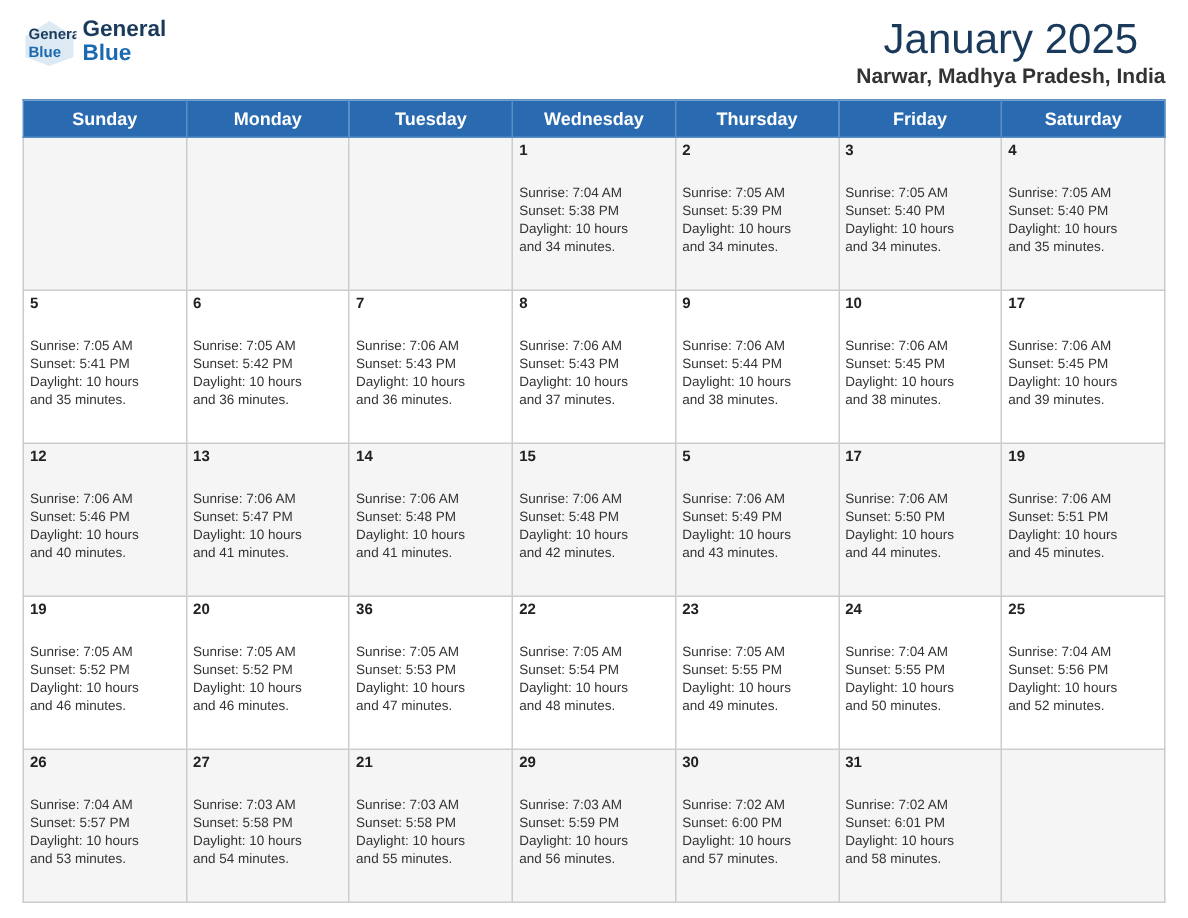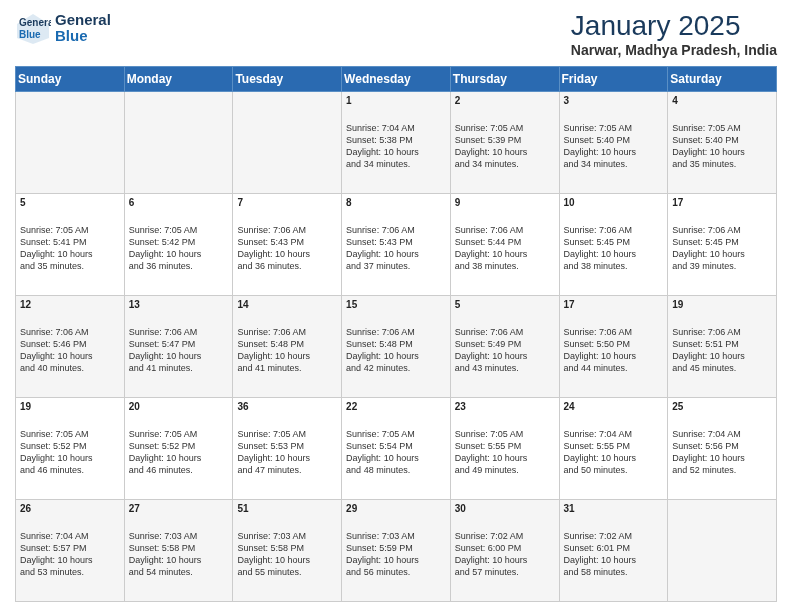--- a/index.html
+++ b/index.html
@@ -22,42 +22,42 @@
       justify-content: space-between;
       align-items: flex-start;
       margin-bottom: 8px;
     }
     .logo-wrapper {
       display: flex;
       align-items: center;
       gap: 4px;
     }
     .title-block {
-      text-align: left;
+      text-align: center;
     }
     .main-title {
       font-size: 28px;
       color: #1a3a5c;
       font-weight: normal;
     }
     .subtitle {
       font-size: 14px;
       color: #333;
       font-weight: bold;
     }
     .calendar-table {
       width: 100%;
       border-collapse: collapse;
       flex: 1;
       table-layout: fixed;
     }
     .calendar-table thead tr th {
       background-color: #2a6ab1;
       color: white;
-      text-align: left;
+      text-align: center;
       padding: 5px 2px;
       font-size: 12px;
       border: 1px solid #5a8fc5;
     }
     .calendar-table tbody tr td {
       border: 1px solid #ccc;
       vertical-align: top;
       padding: 3px 4px;
       font-size: 9.5px;
       color: #222;
@@ -317,21 +317,21 @@
 and 53 minutes.</div>
           </td>
           <td>
             <span class="day-num">27</span>
             <div class="cell-text" style="white-space: pre-line;">Sunrise: 7:03 AM
 Sunset: 5:58 PM
 Daylight: 10 hours
 and 54 minutes.</div>
           </td>
           <td>
-            <span class="day-num">51</span>
+            <span class="day-num">21</span>
             <div class="cell-text" style="white-space: pre-line;">Sunrise: 7:03 AM
 Sunset: 5:58 PM
 Daylight: 10 hours
 and 55 minutes.</div>
           </td>
           <td>
             <span class="day-num">29</span>
             <div class="cell-text" style="white-space: pre-line;">Sunrise: 7:03 AM
 Sunset: 5:59 PM
 Daylight: 10 hours

